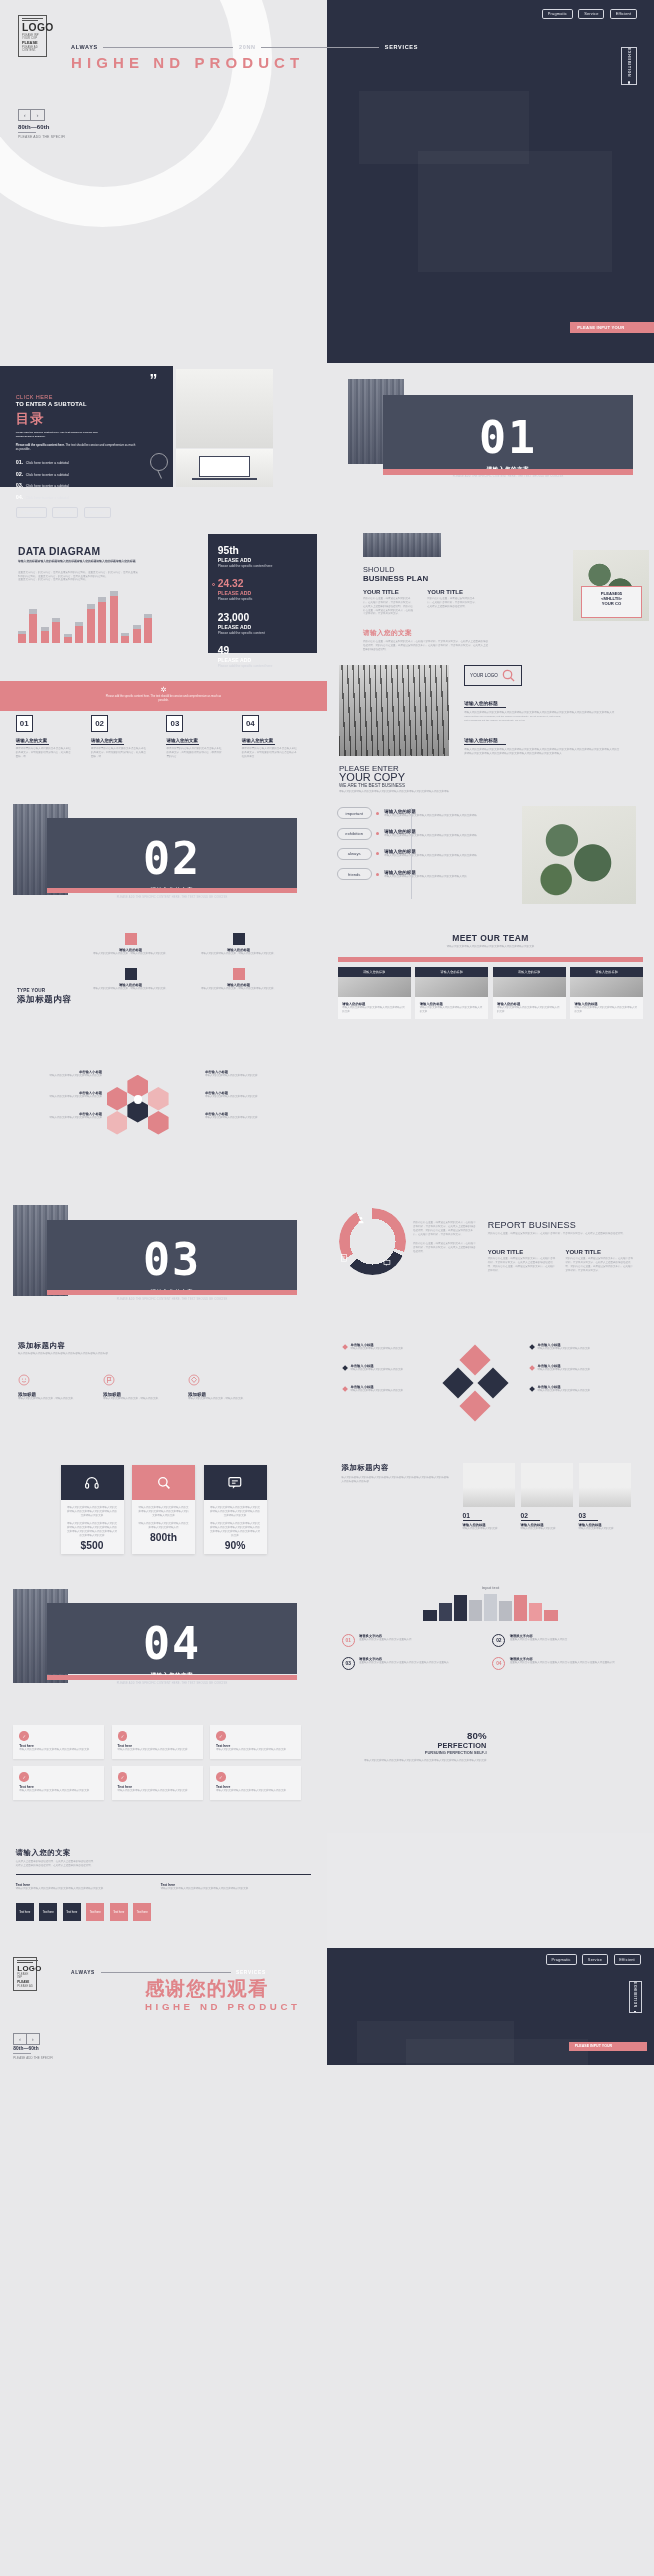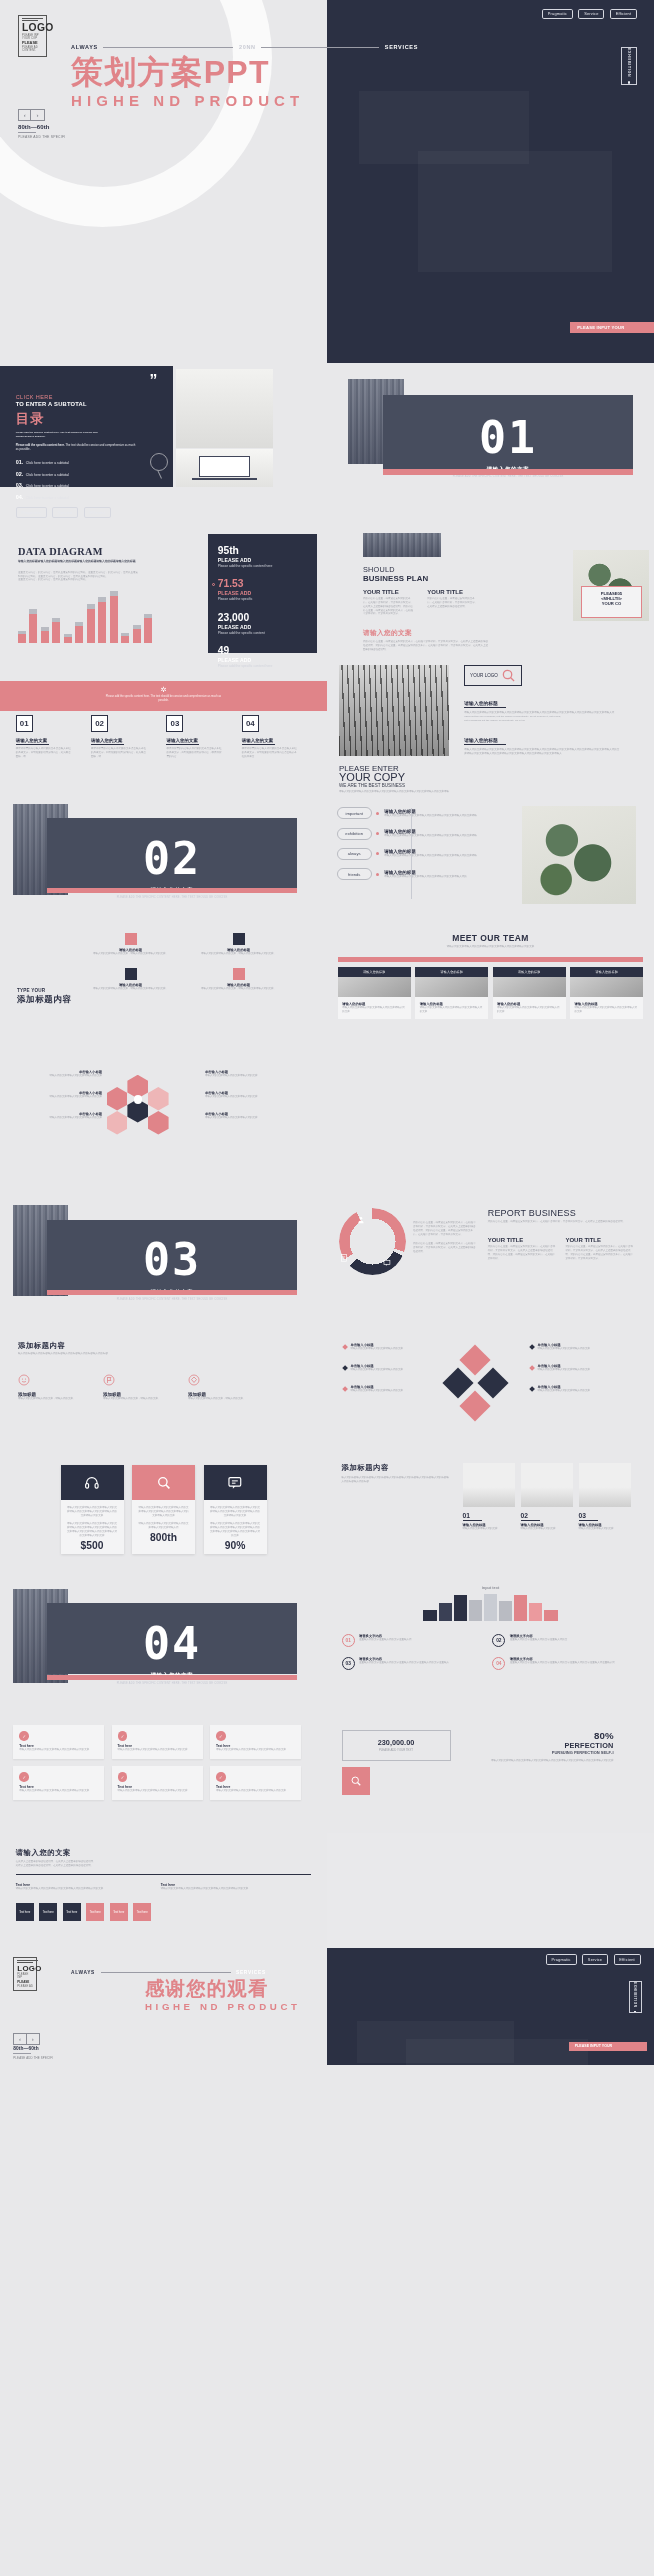--- a/index.html
+++ b/index.html
@@ -246,21 +246,20 @@
   </div>
 
   <div class="kicker">
     <span class="k1">ALWAYS</span>
     <i class="k-line a"></i>
     <span class="k2">20NN</span>
     <i class="k-line b"></i>
     <span class="k3">SERVICES</span>
   </div>
   <div class="title-wrap">
-    <div class="title-cn">策划方案PPT</div>
     <div class="title-en">HIGHE ND PRODUCT</div>
   </div>
 </div>
 
 <div class="row">
 
   <div class="half" style="height:170px;">
     <div class="dark" style="position:absolute;left:0;top:3px;width:173px;height:121px;">
       <div style="position:absolute;right:15.7px;top:11px;color:#fff;font-size:15.7px;font-weight:700;line-height:8.5px;">”</div>
       <div style="padding:28px 15.7px 0;">
@@ -314,21 +313,21 @@
         <div class="numsub2">PLEASE ADD THE SPECIFIC CONTENT HERE. THE TEXT SHOULD BE CONCISE</div>
       </div>
     </div>
     <div class="pink" style="position:absolute;left:56px;top:106px;width:250px;height:5.5px;"></div>
   </div>
 </div>
 
 <div class="row">
 
   <div class="half" style="height:121px;padding:13.3px 18px 0;">
-    <div class="h-en" style="font-size:10.3px;letter-spacing:0.3px;font-family:Liberation Serif, serif;">DATA DIAGRAM</div>
+    <div class="h-en" style="font-size:10.3px;letter-spacing:0.3px;">DATA DIAGRAM</div>
     <div style="font-size:2.8px;line-height:4.2px;font-weight:700;color:#4a4e5e;width:121px;margin-top:1.8px;">请输入您的标题请输入您的标题请输入您的标题请输入您的标题请输入您的标题请输入您的标题</div>
     <div class="tiny2" style="width:121px;margin-top:7.3px;white-space:pre-line;">这里是文字内容，的文字内容，也可以直接复制你的内容到此。这里是文字内容，的文字内容，也可以直接复制你的内容到此。这里是文字内容，的文字内容，也可以直接复制你的内容到此。
 这里是文字内容，的文字内容，也可以直接复制你的内容到此。</div>
     <div class="bars" id="barchart" style="margin-top:8.5px;">
           <div class="bar">
             <div class="cap" style="height: 3.8px;"></div>
             <div class="bdy" style="height: 8.5px;"></div>
           </div>
           <div class="bar">
             <div class="cap" style="height: 4.7px;"></div>
@@ -408,21 +407,21 @@
 
 <div style="position:relative;height:0;">
   <div class="dark" style="position:absolute;left:208px;top:-120px;width:109px;height:119px;">
     <div class="statbox" style="padding-top:11px;">
       <div class="n">95th</div>
       <div class="l">PLEASE ADD</div>
       <div class="d">Please add the specific content here</div>
     </div>
     <div class="statbox" style="padding-top:2.4px;position:relative;">
       <i style="position:absolute;left:4.2px;top:7.3px;width:3px;height:3px;border-radius:50%;border:0.6px solid #e08489;"></i>
-      <div class="n pk">71.53</div>
+      <div class="n pk">24.32</div>
       <div class="l pk">PLEASE ADD</div>
       <div class="d">Please add the specific</div>
     </div>
     <div class="statbox" style="padding-top:2.4px;">
       <div class="n">23,000</div>
       <div class="l">PLEASE ADD</div>
       <div class="d">Please add the specific content</div>
     </div>
     <div class="statbox" style="padding-top:2.4px;">
       <div class="n">49</div>
@@ -707,21 +706,21 @@
             <rect x="3" y="4" width="18" height="13" fill="none" stroke="#fff" stroke-width="2"></rect>
             <path d="M9 17l0 4 4-4z" fill="#fff"></path>
           </svg>
         </div>
         <div style="width:63px;padding-top:13.3px;">
           <div class="tiny2">您的内容打在这里，或者通过复制您的文本后，在此框中选择粘贴，并选择只保留文字。在此录入上述图表的综合描述说明。您的内容打在这里，或者通过复制您的文本后，在此框中选择粘贴，并选择只保留文字。</div>
           <div class="tiny2" style="margin-top:5.5px;">您的内容打在这里，或者通过复制您的文本后，在此框中选择粘贴，并选择只保留文字。在此录入上述图表的综合描述说明。</div>
         </div>
       </div>
       <div style="width:151px;">
-        <div style="font-size:9px;letter-spacing:0.2px;">REPORT BUSINESS</div>
+        <div style="font-size:9px;letter-spacing:0.2px;margin-top:12px;">REPORT BUSINESS</div>
         <div class="tiny2" style="margin-top:2.4px;">您的内容打在这里，或者通过复制您的文本后，在此框中选择粘贴，并选择只保留文字。在此录入上述图表的综合描述说明。</div>
         <div style="display:flex;gap:9.7px;margin-top:13.3px;">
           <div style="width:68px;">
             <div style="font-size:6px;font-weight:700;">YOUR TITLE</div>
             <div class="tiny2" style="margin-top:1.8px;">您的内容打在这里，或者通过复制您的文本后，在此框中选择粘贴，并选择只保留文字。在此录入上述图表的综合描述说明。您的内容打在这里，或者通过复制您的文本后，在此框中选择粘贴。</div>
           </div>
           <div style="width:68px;">
             <div style="font-size:6px;font-weight:700;">YOUR TITLE</div>
             <div class="tiny2" style="margin-top:1.8px;">您的内容打在这里，或者通过复制您的文本后，在此框中选择粘贴，并选择只保留文字。在此录入上述图表的综合描述说明。您的内容打在这里，或者通过复制您的文本后，在此框中选择粘贴，并选择只保留文字。</div>
           </div>
@@ -996,32 +995,20 @@
       <div class="bottomCard">
         <div class="bc-dot">✓</div>
         <div class="lblsm" style="font-weight:700;margin-top:3px;">Text here</div>
         <div class="tiny2">请输入您的文案请输入您的文案请输入您的文案请输入您的文案</div>
       </div>
     </div>
   </div>
 
   <div class="half" style="height:121px;position:relative;padding:18px 14.5px;">
     <div style="display:flex;gap:18px;">
-      <div style="width:109px;">
-        <div style="border:0.6px solid #b9bbc2;padding:7.3px 8.5px;text-align:center;">
-          <div style="font-size:7.3px;font-weight:700;">230,000.00</div>
-          <div class="tiny" style="margin-top:1.2px;">PLEASE ADD YOUR TEXT</div>
-        </div>
-        <div class="pink" style="width:28px;height:28px;margin-top:6px;display:flex;align-items:center;justify-content:center;">
-          <svg width="12" height="12" viewBox="0 0 24 24">
-            <circle cx="10.5" cy="10.5" r="6.4" fill="none" stroke="#fff" stroke-width="2"></circle>
-            <line x1="15" y1="15" x2="20.5" y2="20.5" stroke="#fff" stroke-width="2.4"></line>
-          </svg>
-        </div>
-      </div>
       <div style="width:145px;text-align:right;">
         <div style="font-size:9.7px;font-weight:700;">80%</div>
         <div style="font-size:7.3px;font-weight:700;letter-spacing:0.2px;">PERFECTION</div>
         <div style="font-size:4px;font-weight:700;color:#4b4f5f;">PURSUING PERFECTION SELF-I</div>
         <div class="tiny2" style="margin-top:3.6px;">请输入您的文案请输入您的文案请输入您的文案请输入您的文案请输入您的文案请输入您的文案请输入您的文案</div>
       </div>
     </div>
   </div>
 </div>
 

